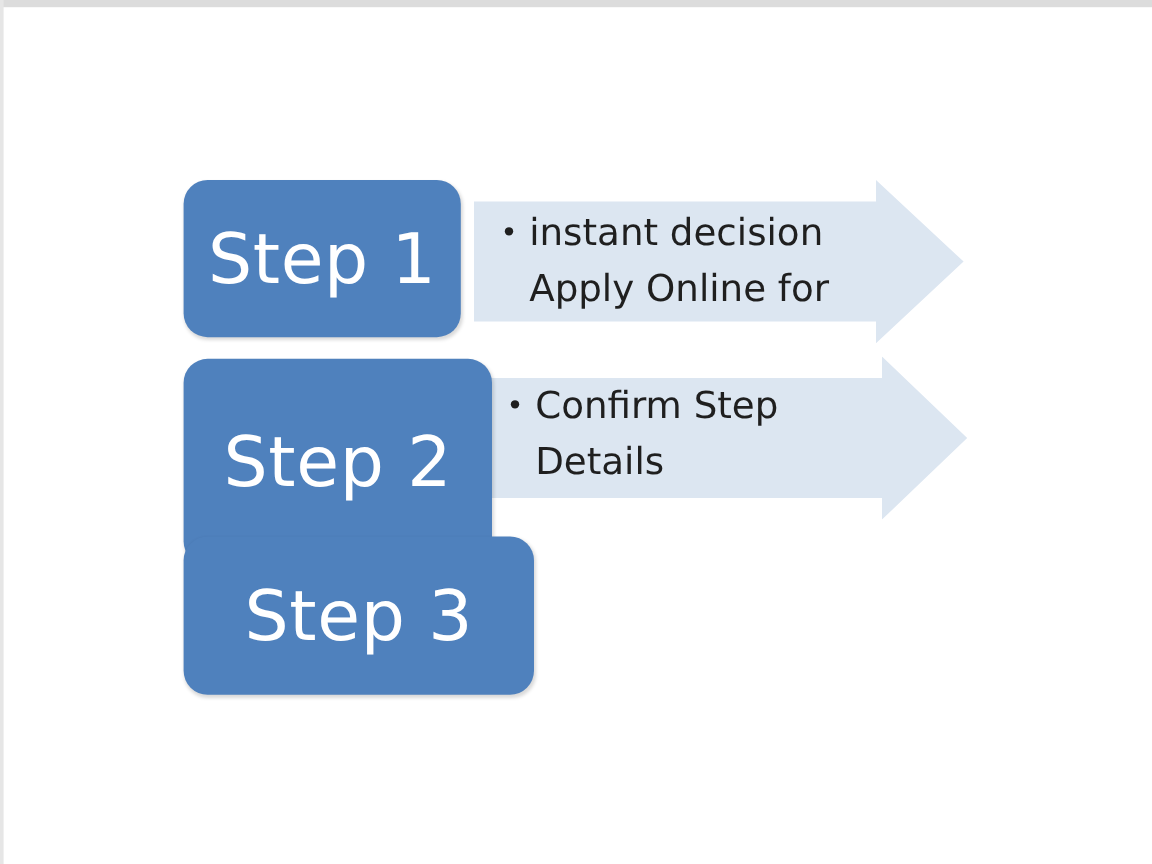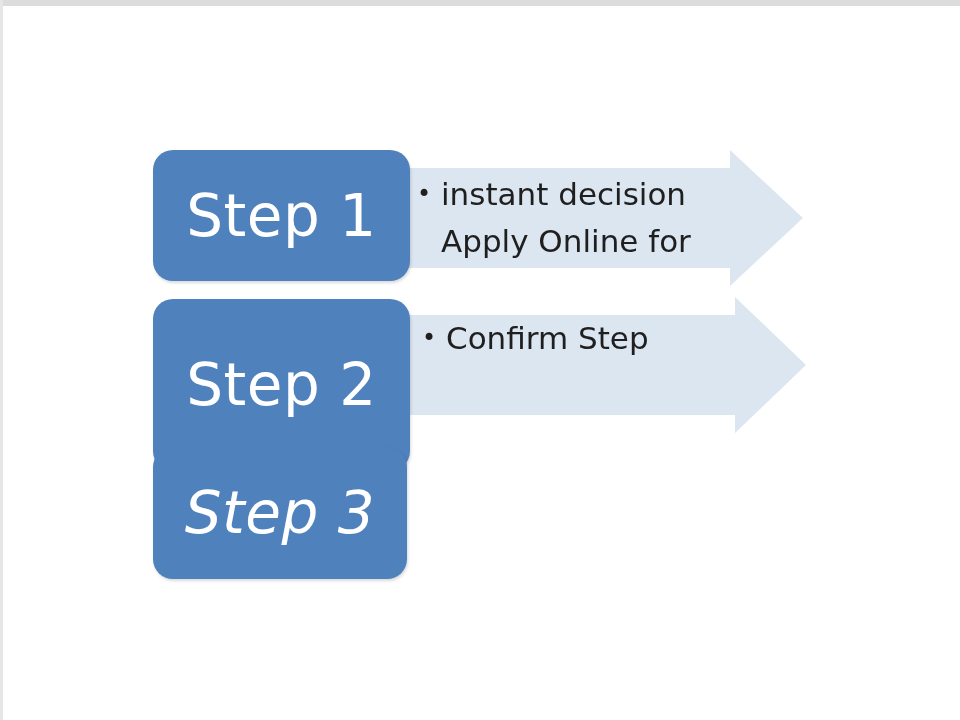--- a/index.html
+++ b/index.html
@@ -42,24 +42,25 @@
   </div>
 </div>
 
 <div class="arrow" style="left:398px; top:297px; width:410px; height:136px;">
   <svg width="410" height="136">
     <polygon points="0,18 337,18 337,0 408,68 337,136 337,118 0,118" fill="#dce6f1"></polygon>
   </svg>
   <div class="arrow-text" style="left:48px; top:18px;">
     <span class="bullet">•</span>
     <div>Confirm Step</div>
+    <div>Details</div>
   </div>
 </div>
 
-<div class="step-box" style="left:153px; top:150px; width:257px; height:131px;align-items:center;">
+<div class="step-box" style="left:153px; top:150px; width:231px; height:131px;align-items:center;">
   <span>Step 1</span>
 </div>
 <div class="step-box" style="left:153px; top:299px; width:257px; height:172px;">
   <span>Step 2</span>
 </div>
-<div class="step-box" style="left:153px; top:447px; width:254px; height:132px;font-style:italic;">
+<div class="step-box" style="left:153px; top:447px; width:292px; height:132px;">
   <span>Step 3</span>
 </div>
 
 </body></html>

